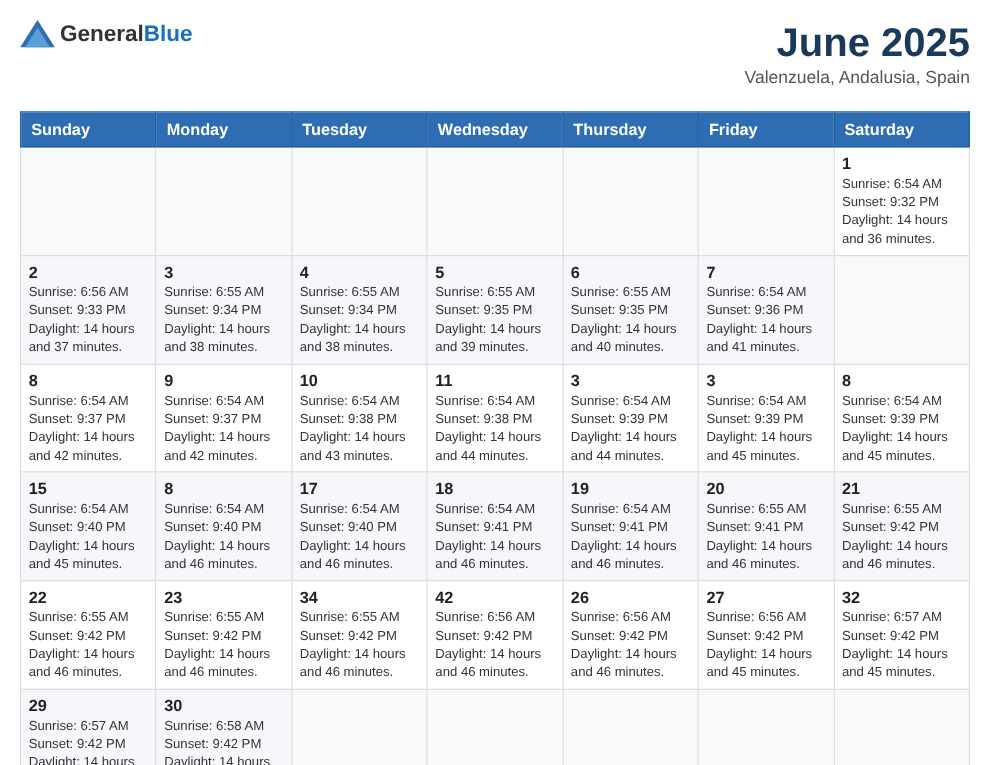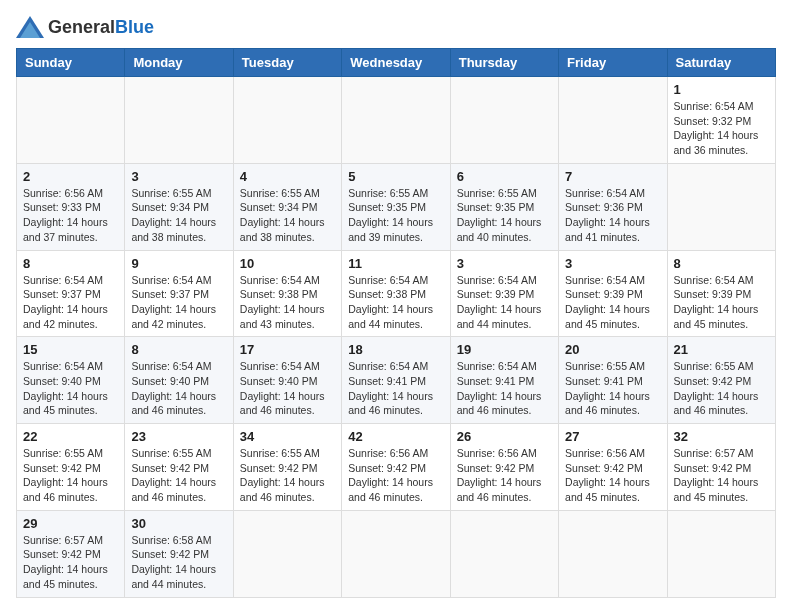--- a/index.html
+++ b/index.html
@@ -7,21 +7,21 @@
       font-family: Arial, sans-serif;
       background: #fff;
       width: 792px;
       min-height: 612px;
       padding: 16px;
     }
     .header-section {
       display: flex;
       justify-content: space-between;
       align-items: flex-start;
-      margin-bottom: 10px;
+      margin-bottom: 20px;
     }
     .logo {
       display: flex;
       align-items: center;
       gap: 4px;
     }
     .logo-text-general {
       font-size: 18px;
       font-weight: bold;
       color: #333;
@@ -97,20 +97,22 @@
   <div class="logo">
     <svg class="logo-icon" viewBox="0 0 28 22" xmlns="http://www.w3.org/2000/svg">
       <polygon points="0,22 14,0 28,22" fill="#2e6db4"></polygon>
       <polygon points="4,22 14,6 24,22" fill="#5a9fd4"></polygon>
     </svg>
     <div>
       <span class="logo-text-general">General</span><span class="logo-text-blue">Blue</span>
     </div>
   </div>
   <div class="title-section">
+    <div class="month-title">June 2025</div>
+    <div class="location-subtitle">Valenzuela, Andalusia, Spain</div>
   </div>
 </div>
 
 <table class="calendar-table">
   <thead>
     <tr>
     <th>Sunday</th>
         <th>Monday</th>
         <th>Tuesday</th>
         <th>Wednesday</th>

